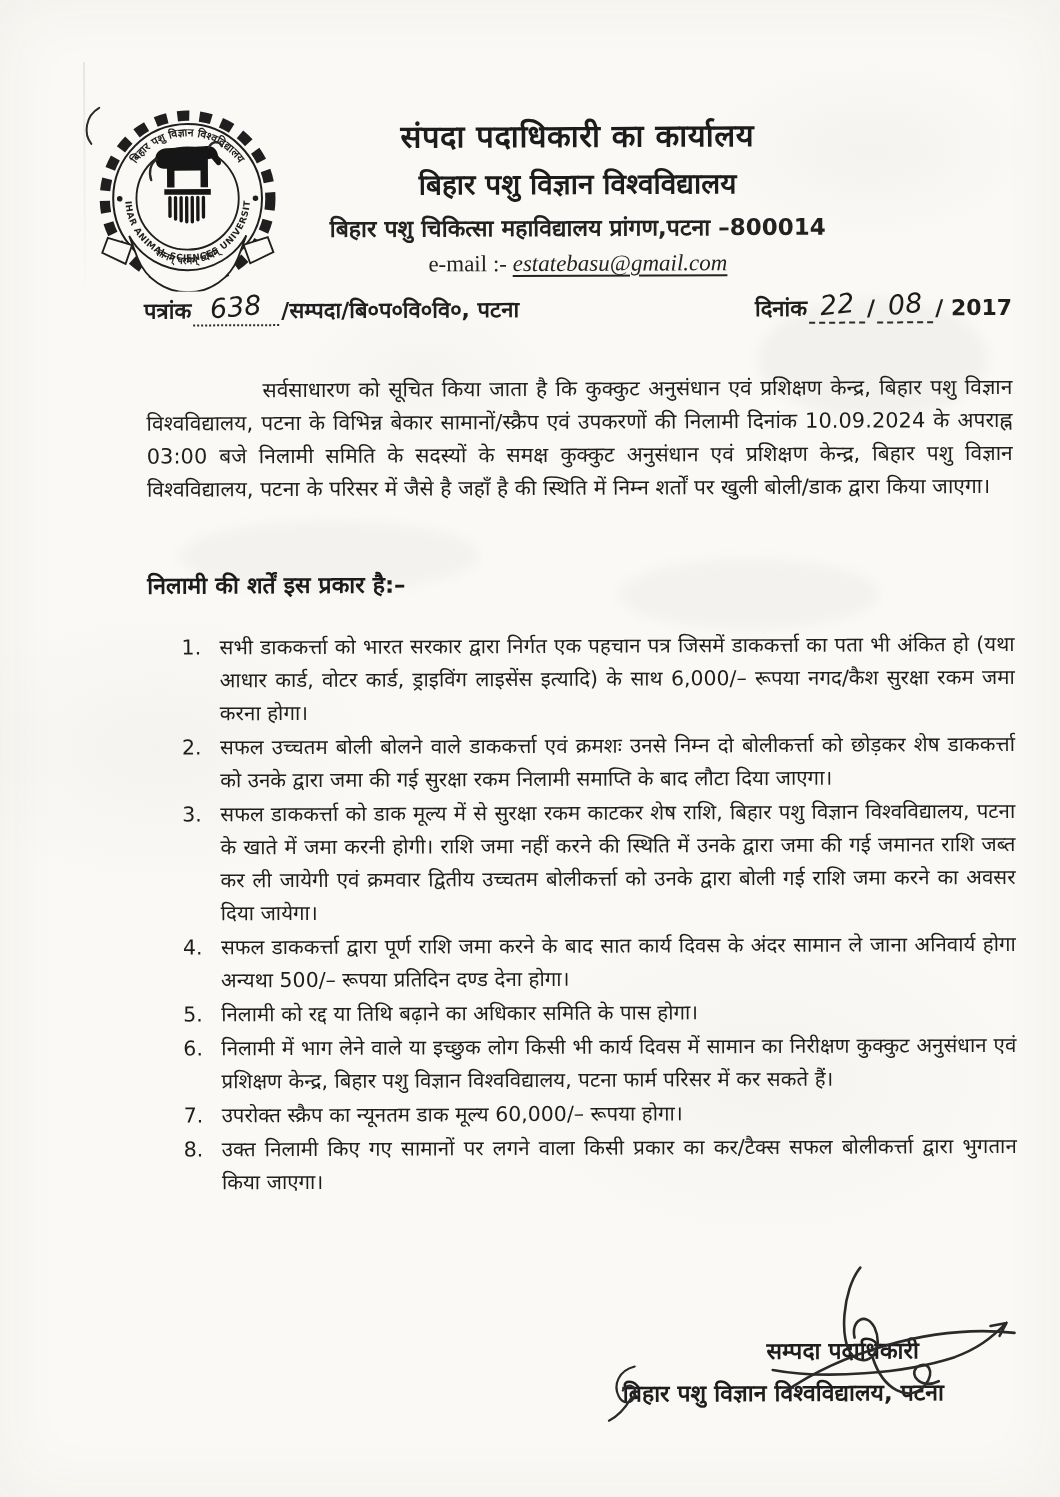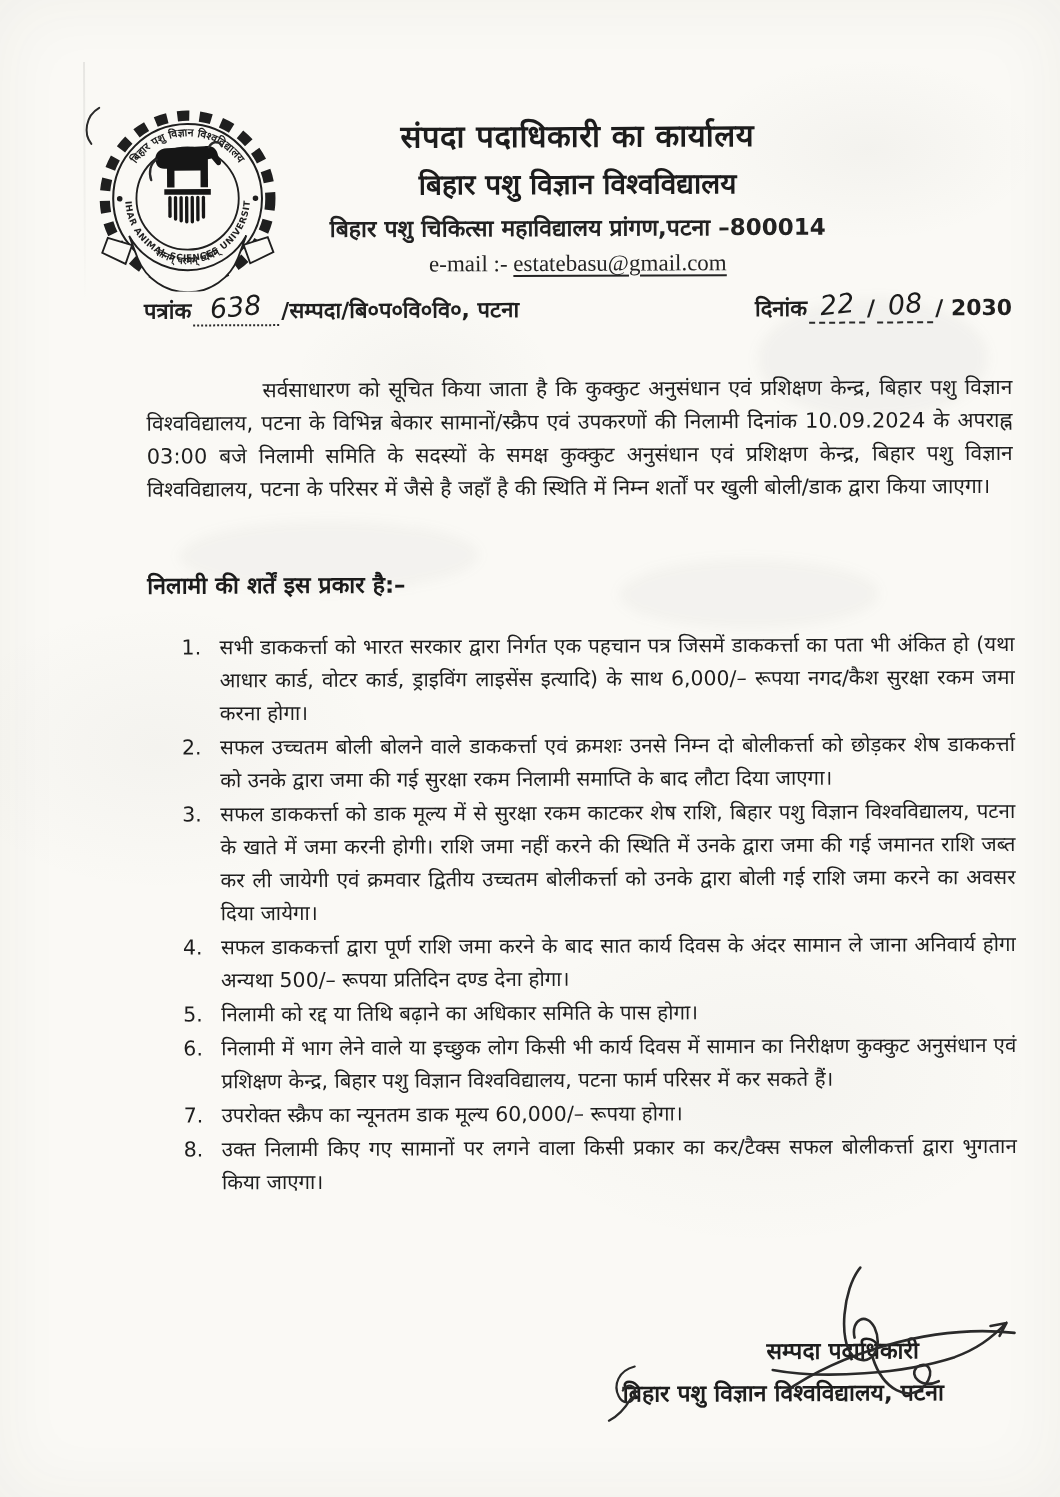--- a/index.html
+++ b/index.html
@@ -29,21 +29,21 @@
   .smudge.s2{left:180px;top:520px;width:300px;height:70px;background:rgba(120,118,112,.05);}
   .smudge.s3{left:620px;top:560px;width:260px;height:70px;background:rgba(120,118,112,.05);}
 
   
   .logo{position:absolute;left:94px;top:104px;width:192px;height:186px;}
   .head-text{position:absolute;left:268px;top:114px;width:624px;text-align:center;}
   .ht1{font-size:31px;font-weight:bold;letter-spacing:.5px;color:#1c1c1c;}
   .ht2{font-size:28px;font-weight:bold;margin-top:8px;color:#1c1c1c;}
   .ht3{font-size:23px;font-weight:600;margin-top:9px;color:#222;}
   .ht-email{font-family:"Liberation Serif",serif;font-size:23px;margin-top:8px;color:#242424;}
-  .ht-email .addr{text-decoration:underline;text-underline-offset:4px;}
+  .ht-email .addr{text-decoration:underline;text-underline-offset:4px;font-style:italic;}
 
   
   .ref-row{position:absolute;left:146px;top:292px;width:868px;display:flex;
     justify-content:space-between;font-size:22px;font-weight:600;color:#1f1f1f;}
   .dotted-slot{display:inline-block;min-width:86px;text-align:center;
     border-bottom:2px dotted #2a2a2a;margin:0 2px;}
   .dashed-slot{display:inline-block;min-width:56px;text-align:center;
     border-bottom:2px dashed #2a2a2a;margin:0 2px;}
   .hand{display:inline-block;font-style:italic;font-weight:500;font-size:27px;
     transform:rotate(-5deg) translateY(-2px);color:#1b1b1b;}
@@ -143,21 +143,21 @@
         <span>e-mail :-</span>
         <span class="addr">estatebasu@gmail.com</span>
       </div>
     </div>
 
     <div class="ref-row">
       <div>
         <span>पत्रांक</span><span class="dotted-slot"><span class="hand">638</span></span><span>/सम्पदा/बि०प०वि०वि०, पटना</span>
       </div>
       <div>
-        <span>दिनांक</span><span class="dashed-slot"><span class="hand">22</span></span><span>/</span><span class="dashed-slot"><span class="hand">08</span></span><span>/</span> <span>2030</span>
+        <span>दिनांक</span><span class="dashed-slot"><span class="hand">22</span></span><span>/</span><span class="dashed-slot"><span class="hand">08</span></span><span>/</span> <span>2017</span>
       </div>
     </div>
 
     <p class="intro">सर्वसाधारण को सूचित किया जाता है कि कुक्कुट अनुसंधान एवं प्रशिक्षण केन्द्र, बिहार पशु विज्ञान विश्वविद्यालय, पटना के विभिन्न बेकार सामानों/स्क्रैप एवं उपकरणों की निलामी दिनांक 10.09.2024 के अपराह्न 03:00 बजे निलामी समिति के सदस्यों के समक्ष कुक्कुट अनुसंधान एवं प्रशिक्षण केन्द्र, बिहार पशु विज्ञान विश्वविद्यालय, पटना के परिसर में जैसे है जहाँ है की स्थिति में निम्न शर्तों पर खुली बोली/डाक द्वारा किया जाएगा।</p>
 
     <div class="terms-heading">निलामी की शर्तें इस प्रकार है:–</div>
 
     <ol class="terms">
       <li>सभी डाककर्त्ता को भारत सरकार द्वारा निर्गत एक पहचान पत्र जिसमें डाककर्त्ता का पता भी अंकित हो (यथा आधार कार्ड, वोटर कार्ड, ड्राइविंग लाइसेंस इत्यादि) के साथ 6,000/– रूपया नगद/कैश सुरक्षा रकम जमा करना होगा।</li>
       <li>सफल उच्चतम बोली बोलने वाले डाककर्त्ता एवं क्रमशः उनसे निम्न दो बोलीकर्त्ता को छोड़कर शेष डाककर्त्ता को उनके द्वारा जमा की गई सुरक्षा रकम निलामी समाप्ति के बाद लौटा दिया जाएगा।</li>

